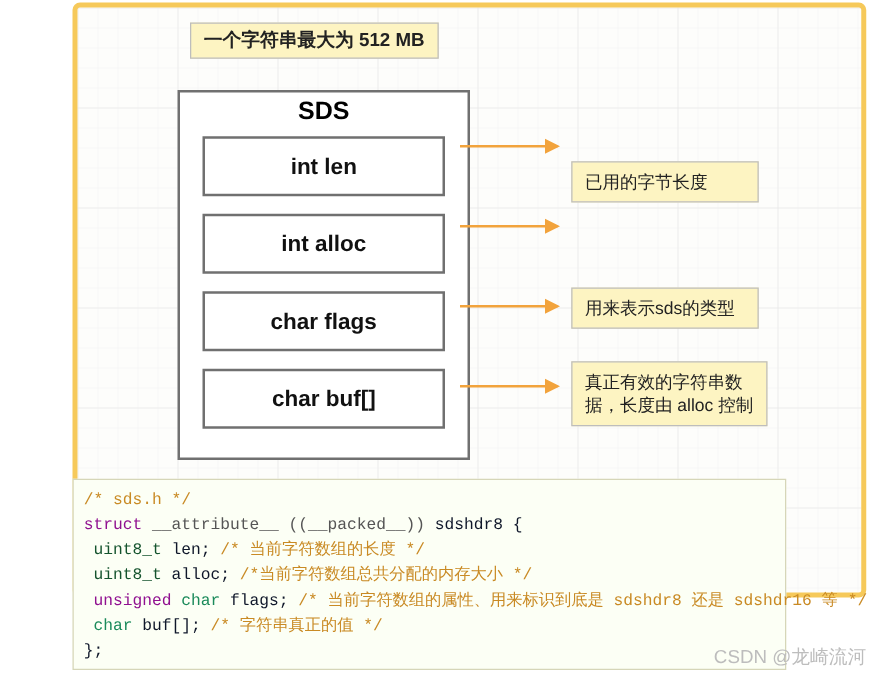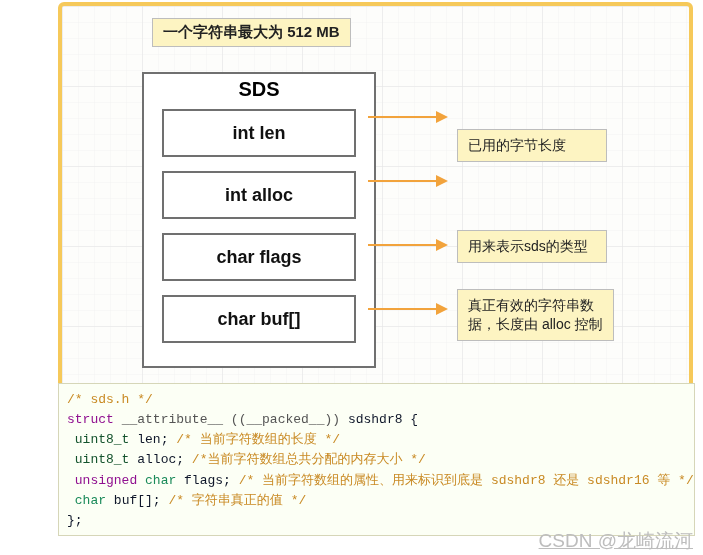--- a/index.html
+++ b/index.html
@@ -87,45 +87,44 @@
     right: -2px; top: -5px;
     border-left: 12px solid #f2a33c;
     border-top: 6px solid transparent;
     border-bottom: 6px solid transparent;
   }
 
   
   .code-block {
     position: absolute;
     left: 58px; top: 383px;
-    width: 637px;
+    width: 571px;
     background: #fcfff5;
     border: 1px solid #d6d6b8;
     padding: 6px 8px 4px 8px;
     font-family: Consolas, "Courier New", monospace;
     font-size: 13px;
     line-height: 1.55;
     color: #333;
     white-space: nowrap;
   }
   .c-comment { color: #c98a24; }
   .c-kw-struct { color: #901090; font-weight: normal; }
   .c-attr { color: #555; }
   .c-type { color: #14532d; }
   .c-type2 { color: #1a8a5a; }
   .c-uchar { color: #901090; }
   .c-ident { color: #0f172a; }
 
   .watermark {
     position: absolute;
-    right: 10px; bottom: 1px;
+    right: 10px; bottom: 20px;
     color: #bdbdbd;
-    font-size: 19px;
+    font-size: 15px;
     font-family: Arial, sans-serif;
-    text-decoration: underline;
   }
 </style>
 </head>
 <body>
 
 <div class="diagram">
 
   <div class="header-note">一个字符串最大为 512 MB</div>
 
   <div class="sds-box">

